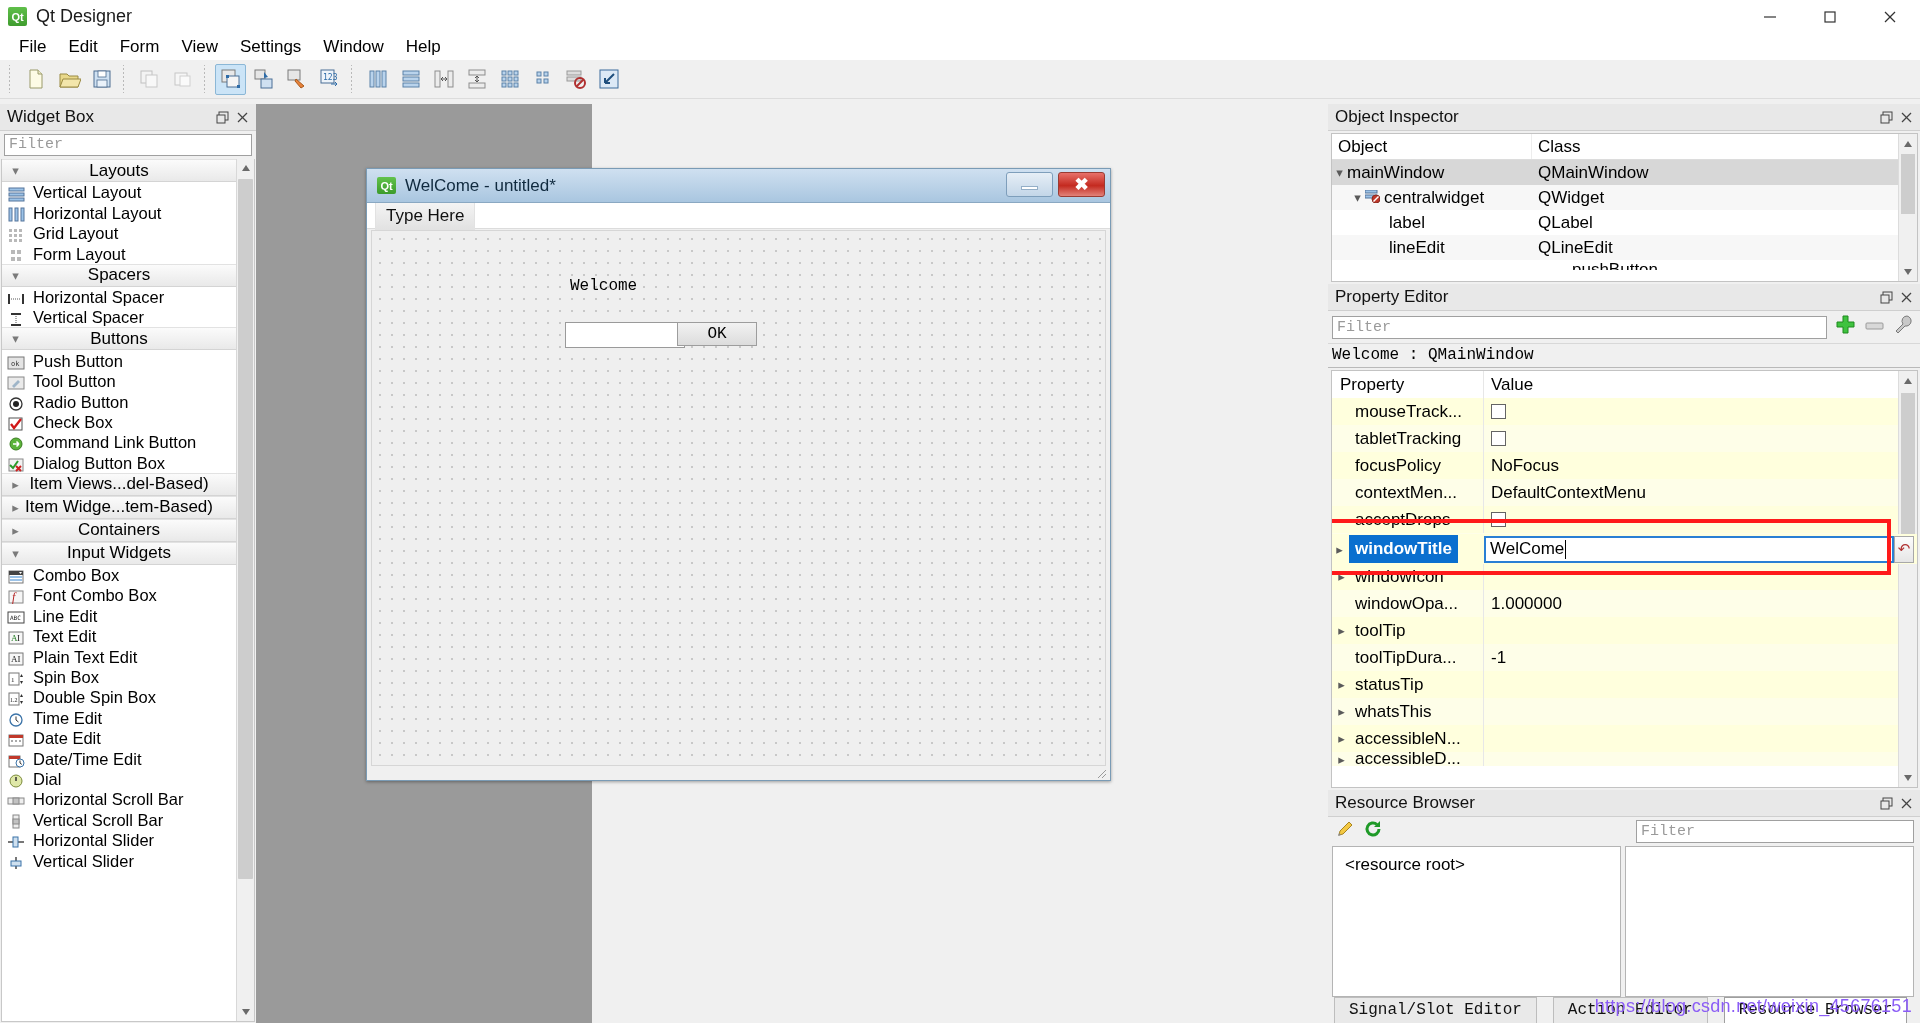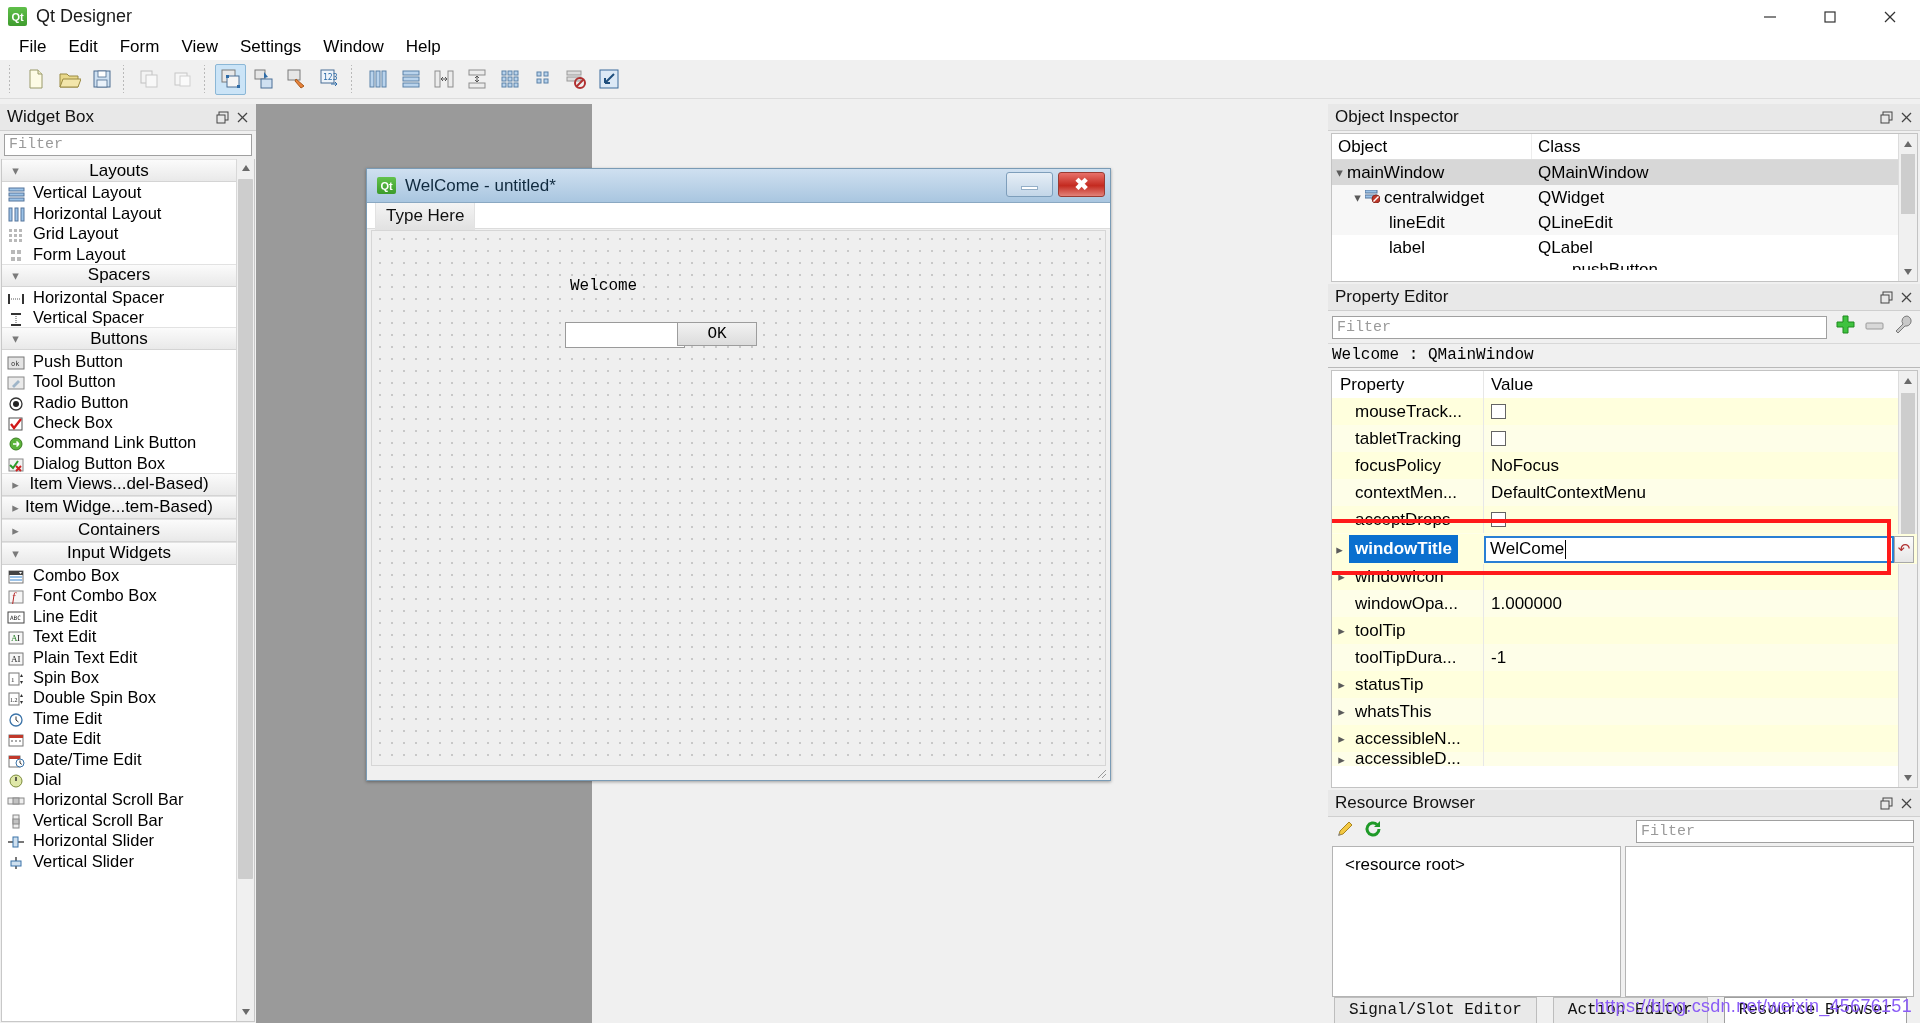--- a/index.html
+++ b/index.html
@@ -789,31 +789,31 @@
                       <rect x="0" y="0" width="12" height="3"></rect>
                       <rect x="0" y="5" width="12" height="3"></rect>
                     </g>
                     <circle cx="11" cy="9" r="4" fill="#c0392b" stroke="#8a2a20"></circle>
                     <line x1="8.5" y1="11.5" x2="13.5" y2="6.5" stroke="#fff" stroke-width="1.4"></line>
                   </svg></span>
                 <span>centralwidget</span>
               </div>
             <div class="c2">QWidget</div>
           </div>
+          <div class="oi-row">
+            <div class="c1" style="padding-left:57px;">
+                <span>label</span>
+              </div>
+            <div class="c2">QLabel</div>
+          </div>
           <div class="oi-row alt">
             <div class="c1" style="padding-left:57px;">
                 <span>lineEdit</span>
               </div>
             <div class="c2">QLineEdit</div>
-          </div>
-          <div class="oi-row">
-            <div class="c1" style="padding-left:57px;">
-                <span>label</span>
-              </div>
-            <div class="c2">QLabel</div>
           </div>
           <div class="oi-row" style="height:10px; overflow:hidden;flex-direction:column;">
             <div class="c1" style="padding-left:57px;">
                 <span>pushButton</span>
               </div>
             <div class="c2">QPushButton</div>
           </div>
         </div>
         <div class="sb-v">
           <div class="arr">

